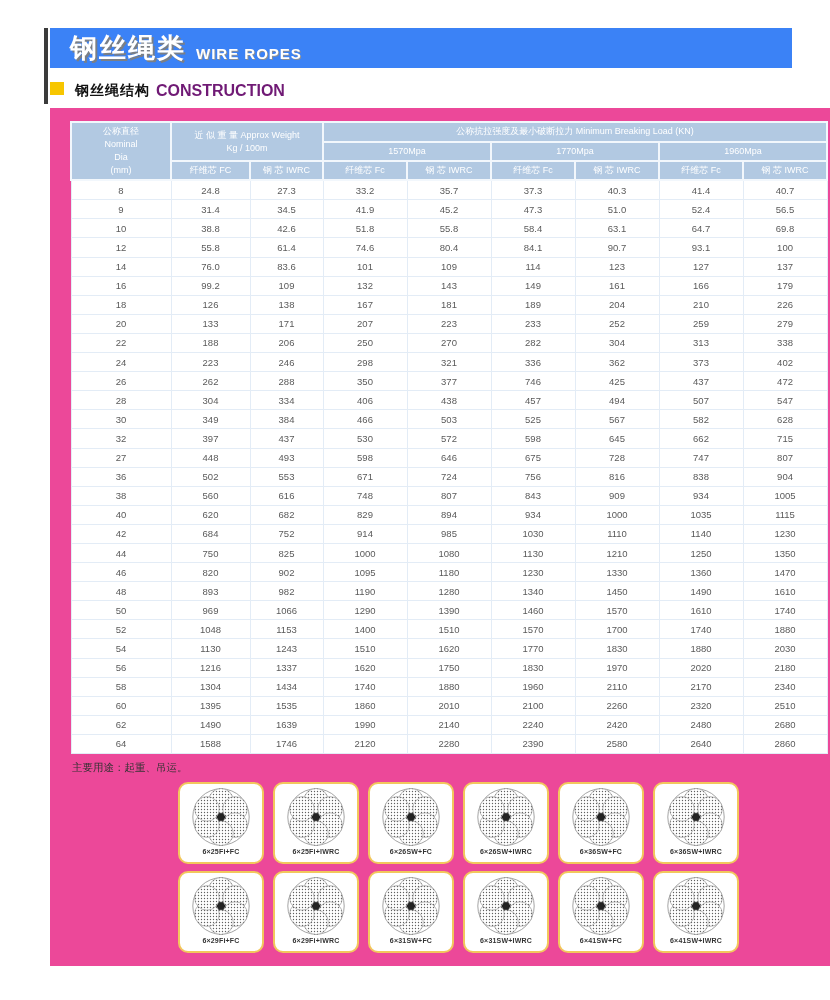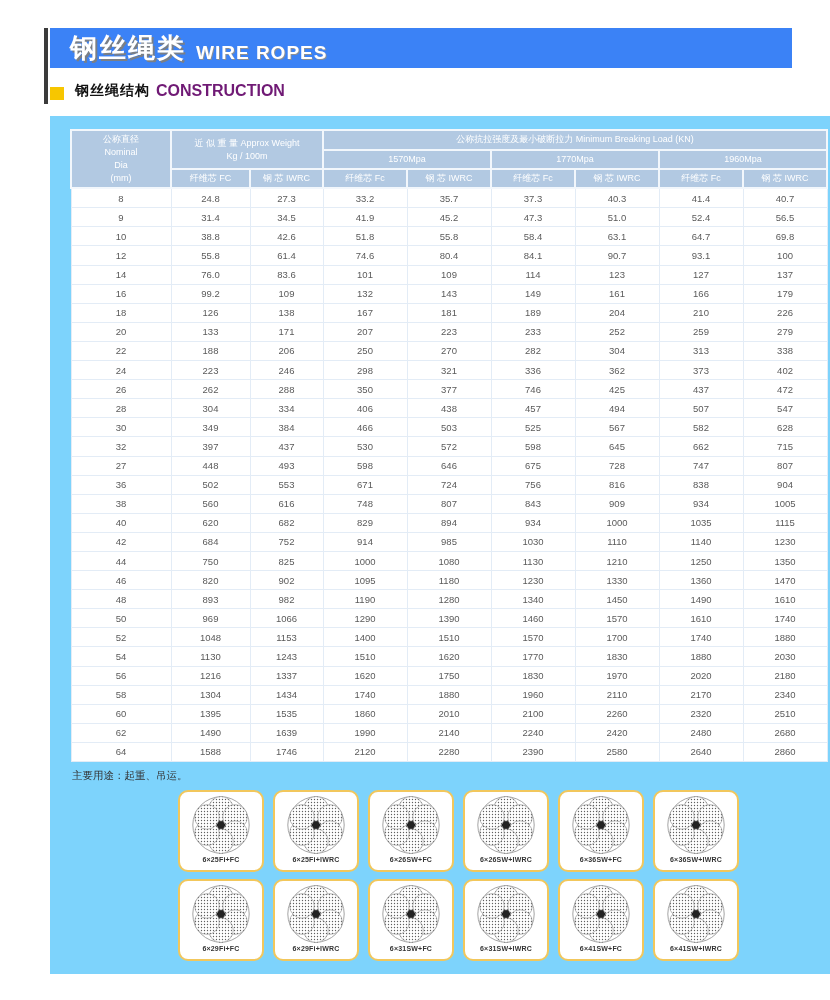--- a/index.html
+++ b/index.html
@@ -5,29 +5,29 @@
   html,body{margin:0;padding:0;background:#fff;}
   body{width:830px;height:1000px;font-family:"Liberation Sans",sans-serif;position:relative;overflow:hidden;}
   .page{position:absolute;inset:0;}
 
   .spine{position:absolute;left:44px;top:28px;width:4px;height:76px;background:#3b3b3b;}
 
   .banner{position:absolute;left:50px;top:28px;width:742px;height:40px;background:#3b82f6;
           display:flex;align-items:center;padding-left:20px;box-sizing:border-box;}
   .banner-cn{font-size:27px;font-weight:bold;color:#fff;letter-spacing:2px;
              text-shadow:2px 2px 0 #7a7f86;}
-  .banner-en{font-size:19px;font-weight:bold;color:#fff;margin-left:10px;margin-top:10px;
+  .banner-en{font-size:15px;font-weight:bold;color:#fff;margin-left:10px;margin-top:10px;
              text-shadow:1px 1px 0 #8a8f96;letter-spacing:1px;}
 
-  .section-head{position:absolute;left:50px;top:82px;display:flex;align-items:flex-end;}
+  .section-head{position:absolute;left:50px;top:82px;display:flex;align-items:flex-start;}
   .bullet{width:14px;height:13px;background:#f7c600;display:inline-block;}
   .sec-cn{font-size:14px;font-weight:bold;color:#111;margin-left:11px;letter-spacing:1px;}
   .sec-en{font-size:16px;font-weight:bold;color:#701a75;margin-left:6px;}
 
-  .panel{position:absolute;left:50px;top:116px;width:780px;height:858px;background:#7dd3fc;}
+  .panel{position:absolute;left:50px;top:108px;width:780px;height:858px;background:#ec4899;}
 
   table.spec{border-collapse:collapse;table-layout:fixed;width:756px;margin:13px 0 0 20px;}
   table.spec th{background:#b2c9e2;color:#fff;font-size:9px;font-weight:normal;
                 border:2px solid #f2f7fc;text-align:center;vertical-align:middle;
                 white-space:pre-line;line-height:1.45;padding:2px 1px;}
   table.spec td{background:#fff;color:#5a5a5a;font-size:9.5px;text-align:center;
                 border:1px solid #e3ecf6;height:18.1px;padding:0;}
   col.c-dia{width:100px;} col.c-wfc{width:79px;} col.c-wiw{width:73px;} col.c-bl{width:84px;}
   .th-r1{height:20px;} .th-r2{height:16px;border-radius:7px;} .th-r3{height:18px;}
 

